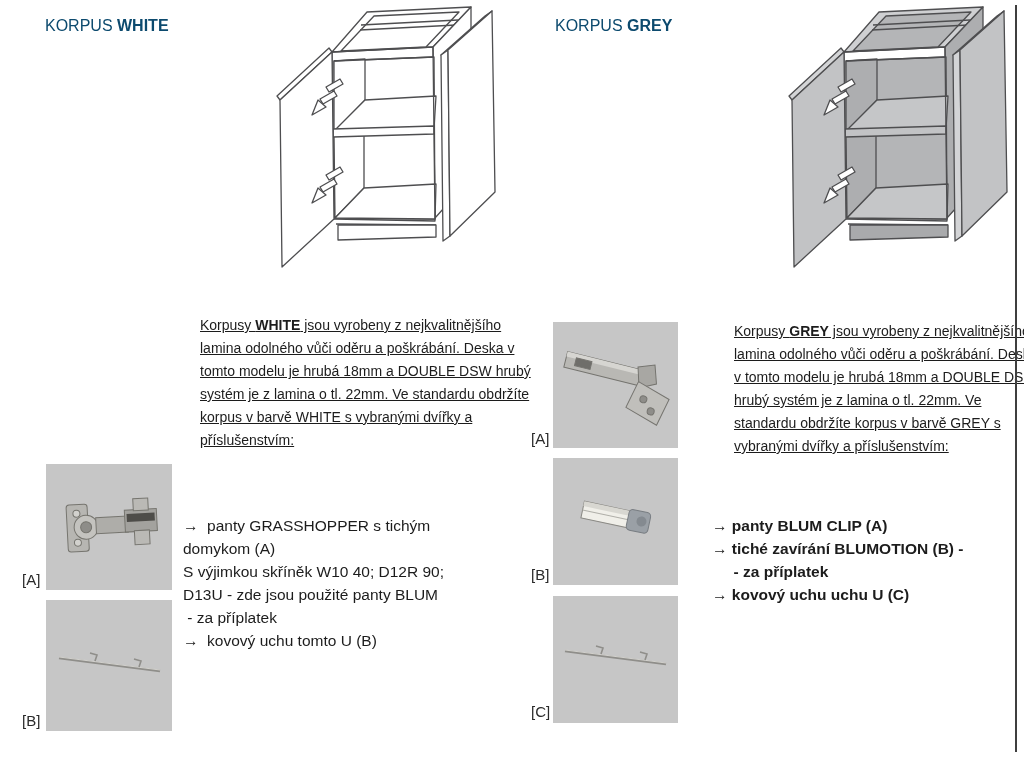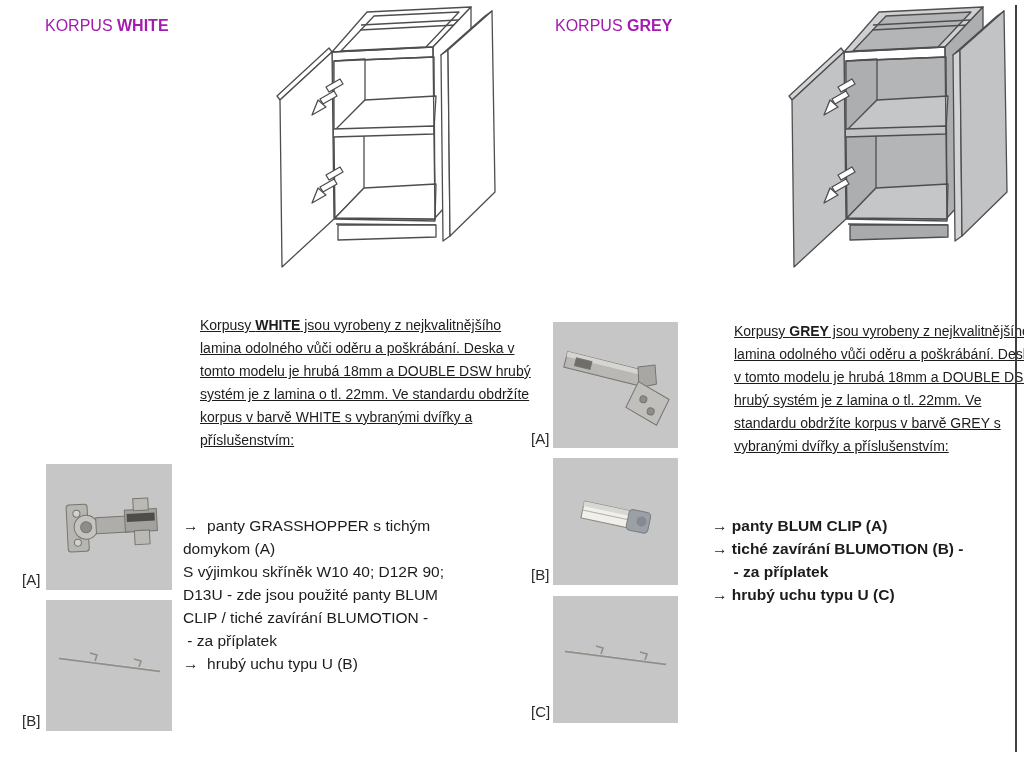--- a/index.html
+++ b/index.html
@@ -1,21 +1,21 @@
 <!DOCTYPE html>
 <html><head>
 <meta charset="utf-8">
 <style>
   html,body{margin:0;padding:0;}
   body{
     width:1024px;height:768px;position:relative;background:#ffffff;
     font-family:"Liberation Sans",sans-serif;color:#1c1c1c;overflow:hidden;
   }
   .abs{position:absolute;}
-  .title{font-size:16px;font-weight:400;color:#a21caf;white-space:nowrap;}
+  .title{font-size:16px;font-weight:400;color:#0c4a6e;white-space:nowrap;}
   .title .bold{font-weight:700;}
   .para{font-size:14px;line-height:23px;text-decoration:underline;}
   .para .bold{font-weight:700;}
   .bullets div{font-size:15.5px;line-height:23px;white-space:pre-wrap;}
   .photo{background:var(--photo-bg,#c6c6c6);}
   .photo svg{display:block;width:100%;height:100%;}
   .plabel{font-size:15px;color:#2a2a2a;white-space:nowrap;}
   .vrule{width:2px;background:var(--rule,#3f3f3f);}
   .cabinet{display:block;}
 
@@ -78,23 +78,22 @@
   </g>
 </svg>
 
 <p id="para-left" class="abs para"><span>Korpusy </span><span class="bold">WHITE</span><span> jsou vyrobeny z nejkvalitnějšího lamina odolného vůči oděru a poškrábání. Deska v tomto modelu je hrubá 18mm a DOUBLE DSW hrubý systém je z lamina o tl. 22mm. Ve standardu obdržíte korpus v barvě WHITE s vybranými dvířky a příslušenstvím:</span></p>
 
 <div id="bullets-left" class="abs bullets">
   <div>→  panty GRASSHOPPER s tichým</div>
   <div>domykom (A)</div>
   <div>S výjimkou skříněk W10 40; D12R 90;</div>
   <div>D13U - zde jsou použité panty BLUM</div>
-  <div>CLIP / tiché zavírání BLUMOTION -</div>
   <div> - za příplatek</div>
-  <div>→  hrubý uchu typu U (B)</div>
+  <div>→  kovový uchu tomto U (B)</div>
 </div>
 
 <div id="ph-a1" class="abs photo">
   <svg viewBox="0 0 126 126">
     <g stroke="#76756f" stroke-width="1" transform="rotate(-3 63 60)">
       <rect x="21" y="39" width="21" height="47" rx="3" fill="#b7b6b2"></rect>
       <circle cx="31" cy="48" r="3.5" fill="#d2d1cd"></circle>
       <circle cx="31" cy="77" r="3.5" fill="#d2d1cd"></circle>
       <circle cx="40" cy="62" r="12" fill="#c4c3bf"></circle>
       <circle cx="40" cy="62" r="5.5" fill="#8e8d89"></circle>
@@ -190,16 +189,16 @@
   </svg>
 </div>
 <div id="lb-c2" class="abs plabel">[C]</div>
 
 <p id="para-right" class="abs para"><span>Korpusy </span><span class="bold">GREY</span><span> jsou vyrobeny z nejkvalitnějšího lamina odolného vůči oděru a poškrábání. Deska v tomto modelu je hrubá 18mm a DOUBLE DSG hrubý systém je z lamina o tl. 22mm. Ve standardu obdržíte korpus v barvě GREY s vybranými dvířky a příslušenstvím:</span></p>
 
 <div id="bullets-right" class="abs bullets">
   <div>→ panty BLUM CLIP (A)</div>
   <div>→ tiché zavírání BLUMOTION (B) -</div>
   <div>     - za příplatek</div>
-  <div>→ hrubý uchu typu U (C)</div>
+  <div>→ kovový uchu uchu U (C)</div>
 </div>
 
 <div id="divider" class="abs vrule" style="--rule: #3f3f3f;"></div>
 
 </body></html>

